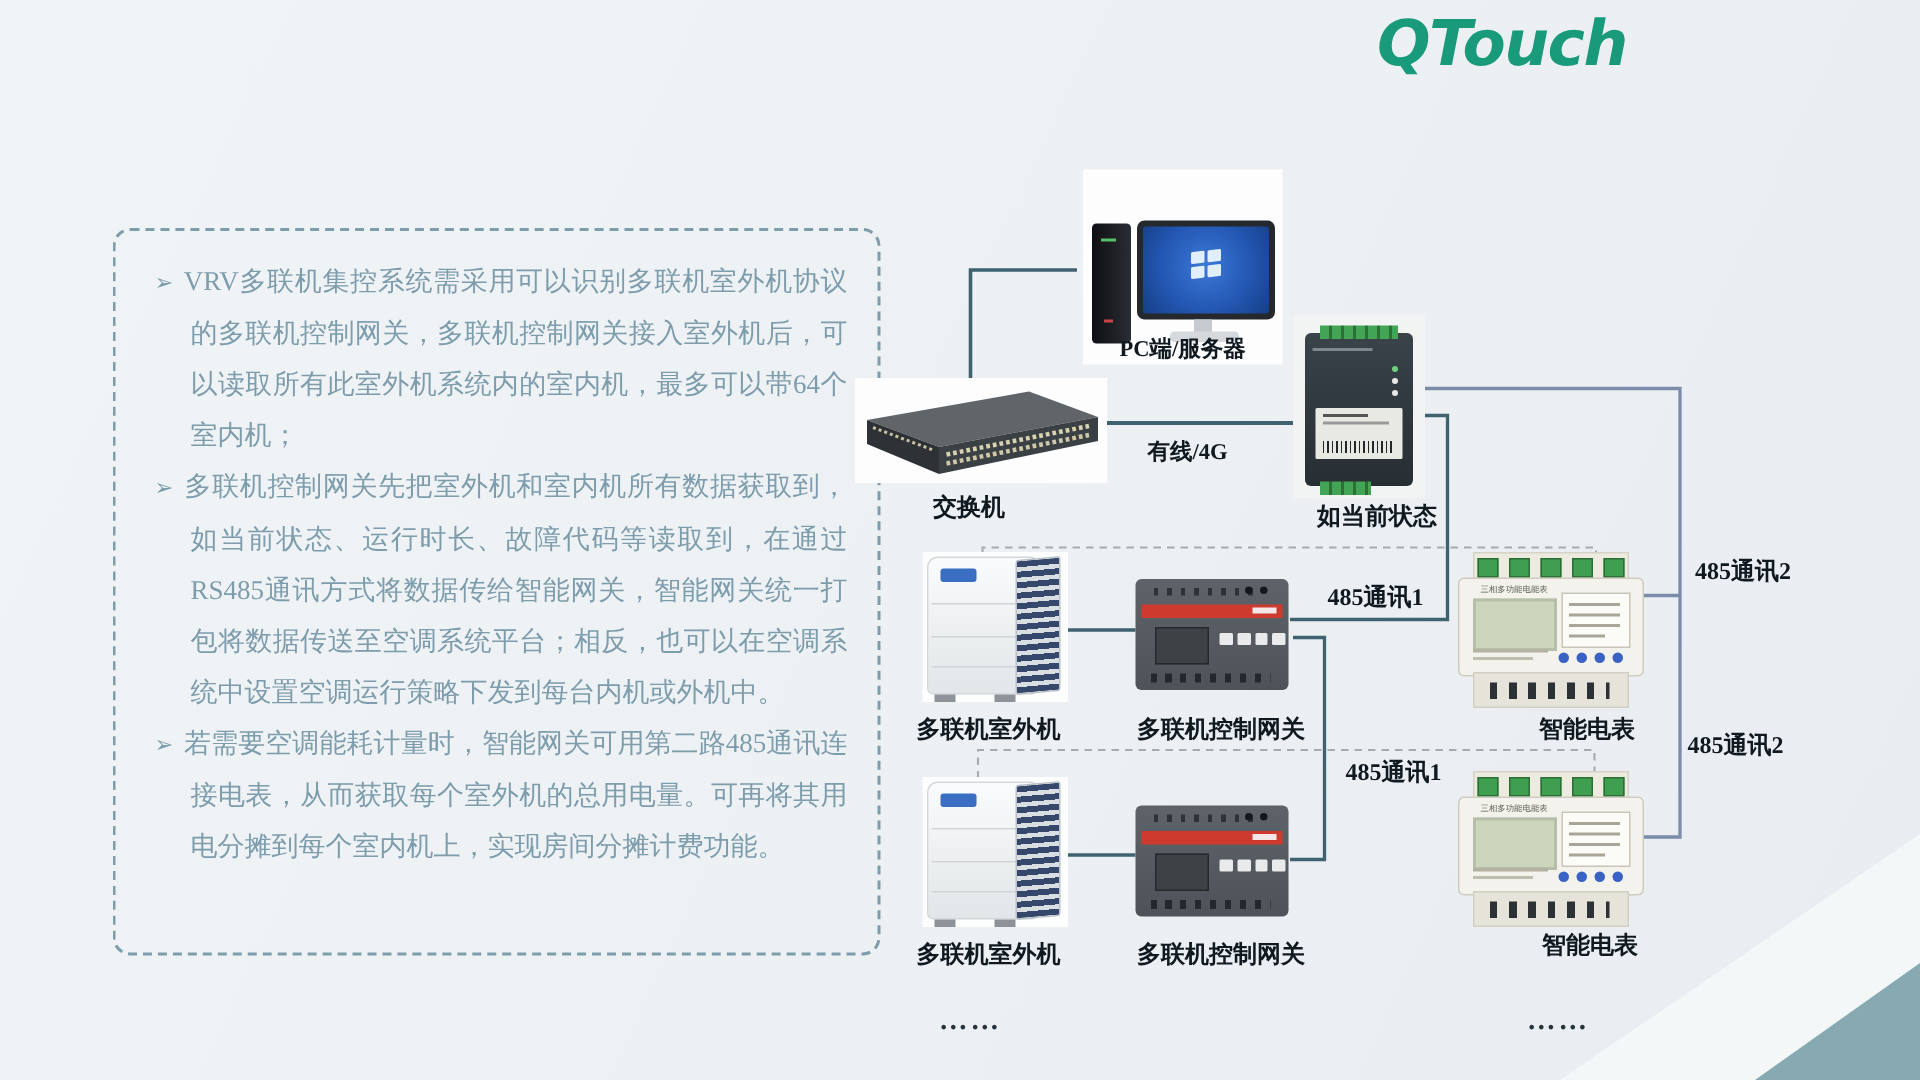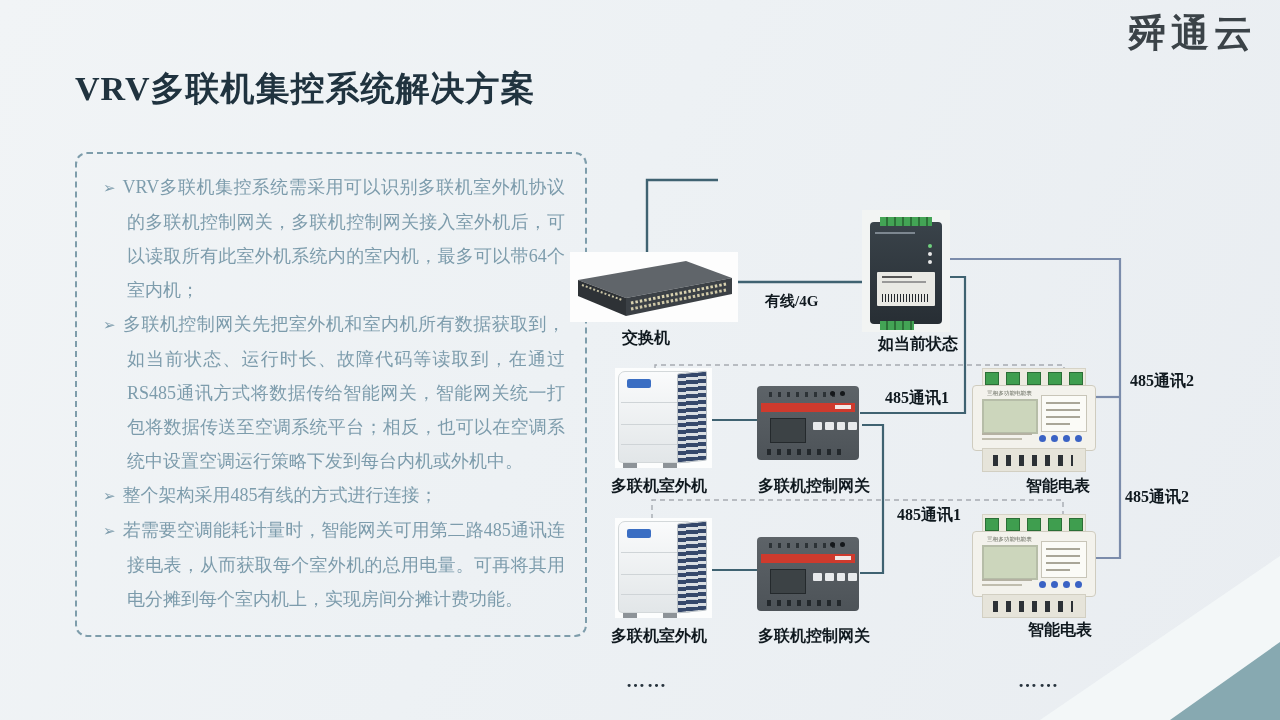--- a/index.html
+++ b/index.html
@@ -86,31 +86,50 @@
     <path d="M 690 420 L 757 420" fill="none" stroke="#3f6271" stroke-width="2.2"></path>
     <path d="M 690 570 L 757 570" fill="none" stroke="#3f6271" stroke-width="2.2"></path>
     <path d="M 950 277 L 965 277 L 965 413 L 860 413" fill="none" stroke="#3f6271" stroke-width="2.2"></path>
     <path d="M 862 425 L 883 425 L 883 573 L 860 573" fill="none" stroke="#3f6271" stroke-width="2.2"></path>
     <path d="M 950 259 L 1120 259 L 1120 558 L 1094 558" fill="none" stroke="#7b8cab" stroke-width="2.2"></path>
     <path d="M 1120 397 L 1094 397" fill="none" stroke="#7b8cab" stroke-width="2.2"></path>
     <path d="M 655 377 L 655 365 L 1064 365 L 1064 377" fill="none" stroke="#a6abb1" stroke-width="1.4" stroke-dasharray="5,4"></path>
     <path d="M 652 519 L 652 500 L 1063 500 L 1063 515" fill="none" stroke="#a6abb1" stroke-width="1.4" stroke-dasharray="5,4"></path>
   </svg>
 
-  <div class="abs brand-cn" style="left:1128px;top:8px;">舜通云</div>
-
-  <div class="abs page-title" style="left:75px;top:66px;">VRV多联机集控系统解决方案</div>
+  <div class="abs" style="left:918px;top:4px;">
+    <span class="brand">QTouch</span>
+  </div>
+
 
   <div class="abs info-box">
     <div class="bullet"><span class="mk">➢</span><span>VRV多联机集控系统需采用可以识别多联机室外机协议的多联机控制网关，多联机控制网关接入室外机后，可以读取所有此室外机系统内的室内机，最多可以带64个室内机；</span></div>
     <div class="bullet"><span class="mk">➢</span><span>多联机控制网关先把室外机和室内机所有数据获取到，如当前状态、运行时长、故障代码等读取到，在通过RS485通讯方式将数据传给智能网关，智能网关统一打包将数据传送至空调系统平台；相反，也可以在空调系统中设置空调运行策略下发到每台内机或外机中。</span></div>
-    <div class="bullet"><span class="mk">➢</span><span>整个架构采用485有线的方式进行连接；</span></div>
     <div class="bullet"><span class="mk">➢</span><span>若需要空调能耗计量时，智能网关可用第二路485通讯连接电表，从而获取每个室外机的总用电量。可再将其用电分摊到每个室内机上，实现房间分摊计费功能。</span></div>
   </div>
 
+  <div class="abs photo" style="left:722px;top:113px;width:133px;height:130px;">
+    <div class="abs tower">
+        <div class="led"></div>
+        <div class="btn"></div>
+      </div>
+    <div class="abs monitor">
+      <div class="screen">
+        <div class="win">
+            <div></div>
+            <div></div>
+            <div></div>
+            <div></div>
+          </div>
+      </div>
+    </div>
+    <div class="abs neck"></div>
+    <div class="abs base"></div>
+    <div class="abs lbl-sm" style="left:0;right:0;top:110px;text-align:center;">PC端/服务器</div>
+  </div>
 
   <div class="abs photo" style="left:570px;top:252px;width:168px;height:70px;">
     <svg width="168" height="70" viewBox="0 0 168 70">
       <polygon points="8,28 116,9 162,26 56,46" fill="#60656a"></polygon>
       <polygon points="8,28 56,46 56,64 8,44" fill="#2e3236"></polygon>
       <polygon points="56,46 162,26 162,42 56,64" fill="#3b4045"></polygon>
       <line x1="61" y1="51" x2="156" y2="32" stroke="#d9d2b0" stroke-width="3" stroke-dasharray="2.5,2"></line>
       <line x1="61" y1="57" x2="156" y2="38" stroke="#cfc8a8" stroke-width="3" stroke-dasharray="2.5,2"></line>
       <line x1="12" y1="33" x2="52" y2="48" stroke="#c9c3a4" stroke-width="2" stroke-dasharray="2,2"></line>
     </svg>

